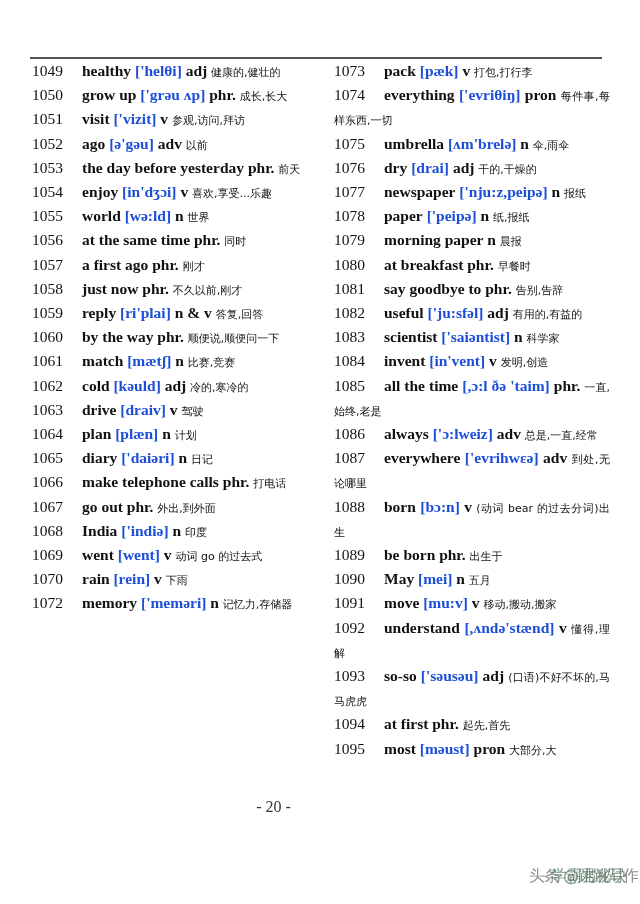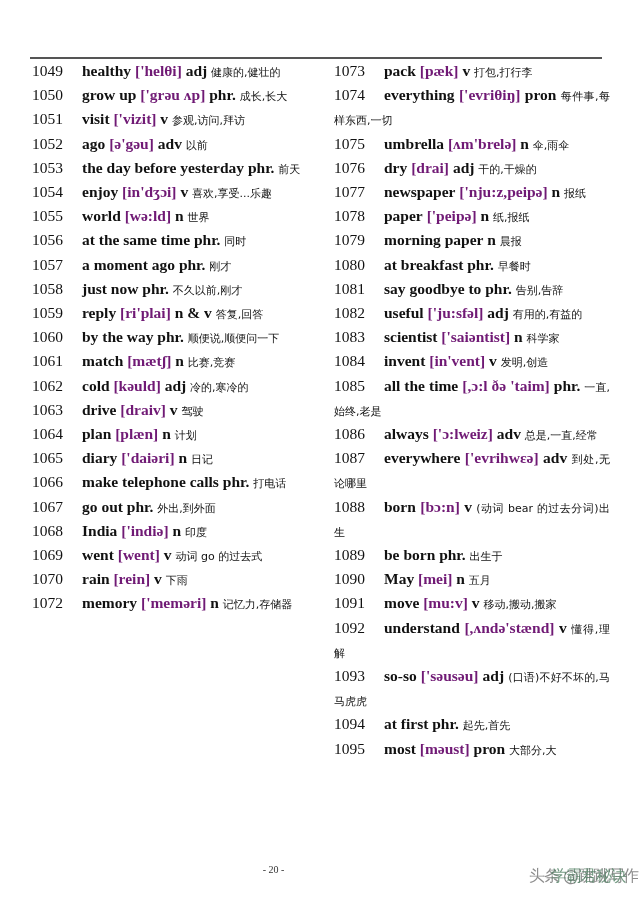--- a/index.html
+++ b/index.html
@@ -14,26 +14,26 @@
   }
   .col {
     position: absolute; top: 60px; width: 276px;
     font-size: 15.5px; line-height: 22.2px;
   }
   .col.left { left: 32px; }
   .col.right { left: 334px; }
   .entry { text-align: justify; }
   .num { font-weight: normal; display: inline-block; width: 50px; }
   .word { font-weight: bold; }
-  .ipa { color: #701a75; font-weight: bold; }
+  .ipa { color: #1d4ed8; font-weight: bold; }
   .pos { font-weight: bold; margin-top: 24px; }
   .zh { font-family: "DejaVu Sans", sans-serif; font-size: 11px; }
   .page-no {
-    position: absolute; left: 0; width: 547px; top: 864px; text-align: center;
-    font-size: 10px; color: #333;
+    position: absolute; left: 0; width: 547px; top: 798px; text-align: center;
+    font-size: 16px; color: #333;
   }
   .watermark {
     position: absolute; left: 505px; top: 866px;
     font-family: "DejaVu Sans", sans-serif; font-size: 16px; color: #666;
     opacity: 0.75; letter-spacing: -1px; margin-left: 24px;
   }
   .watermark .b { position: absolute; left: 22px; top: 0; color: #14532d; opacity: 0.8; }
 </style>
 </head>
 <body>
@@ -42,21 +42,21 @@
 
 <div class="col left" id="col-left">
     <div class="entry"><span class="num">1049</span><span class="word">healthy</span> <span class="ipa">['helθi]</span> <span class="pos">adj</span> <span class="zh">健康的,健壮的</span> </div>
     <div class="entry"><span class="num">1050</span><span class="word">grow up</span> <span class="ipa">['grəu ʌp]</span> <span class="pos">phr.</span> <span class="zh">成长,长大</span> </div>
     <div class="entry"><span class="num">1051</span><span class="word">visit</span> <span class="ipa">['vizit]</span> <span class="pos">v</span> <span class="zh">参观,访问,拜访</span> </div>
     <div class="entry"><span class="num">1052</span><span class="word">ago</span> <span class="ipa">[ə'gəu]</span> <span class="pos">adv</span> <span class="zh">以前</span> </div>
     <div class="entry"><span class="num">1053</span><span class="word">the day before yesterday</span> <span class="pos">phr.</span> <span class="zh">前天</span> </div>
     <div class="entry"><span class="num">1054</span><span class="word">enjoy</span> <span class="ipa">[in'dʒɔi]</span> <span class="pos">v</span> <span class="zh">喜欢,享受...乐趣</span> </div>
     <div class="entry"><span class="num">1055</span><span class="word">world</span> <span class="ipa">[wə:ld]</span> <span class="pos">n</span> <span class="zh">世界</span> </div>
     <div class="entry"><span class="num">1056</span><span class="word">at the same time</span> <span class="pos">phr.</span> <span class="zh">同时</span> </div>
-    <div class="entry"><span class="num">1057</span><span class="word">a moment ago</span> <span class="pos">phr.</span> <span class="zh">刚才</span> </div>
+    <div class="entry"><span class="num">1057</span><span class="word">a first ago</span> <span class="pos">phr.</span> <span class="zh">刚才</span> </div>
     <div class="entry"><span class="num">1058</span><span class="word">just now</span> <span class="pos">phr.</span> <span class="zh">不久以前,刚才</span> </div>
     <div class="entry"><span class="num">1059</span><span class="word">reply</span> <span class="ipa">[ri'plai]</span> <span class="pos">n &amp; v</span> <span class="zh">答复,回答</span> </div>
     <div class="entry"><span class="num">1060</span><span class="word">by the way</span> <span class="pos">phr.</span> <span class="zh">顺便说,顺便问一下</span> </div>
     <div class="entry"><span class="num">1061</span><span class="word">match</span> <span class="ipa">[mætʃ]</span> <span class="pos">n</span> <span class="zh">比赛,竞赛</span> </div>
     <div class="entry"><span class="num">1062</span><span class="word">cold</span> <span class="ipa">[kəuld]</span> <span class="pos">adj</span> <span class="zh">冷的,寒冷的</span> </div>
     <div class="entry"><span class="num">1063</span><span class="word">drive</span> <span class="ipa">[draiv]</span> <span class="pos">v</span> <span class="zh">驾驶</span> </div>
     <div class="entry"><span class="num">1064</span><span class="word">plan</span> <span class="ipa">[plæn]</span> <span class="pos">n</span> <span class="zh">计划</span> </div>
     <div class="entry"><span class="num">1065</span><span class="word">diary</span> <span class="ipa">['daiəri]</span> <span class="pos">n</span> <span class="zh">日记</span> </div>
     <div class="entry"><span class="num">1066</span><span class="word">make telephone calls</span> <span class="pos">phr.</span> <span class="zh">打电话</span> </div>
     <div class="entry"><span class="num">1067</span><span class="word">go out</span> <span class="pos">phr.</span> <span class="zh">外出,到外面</span> </div>

